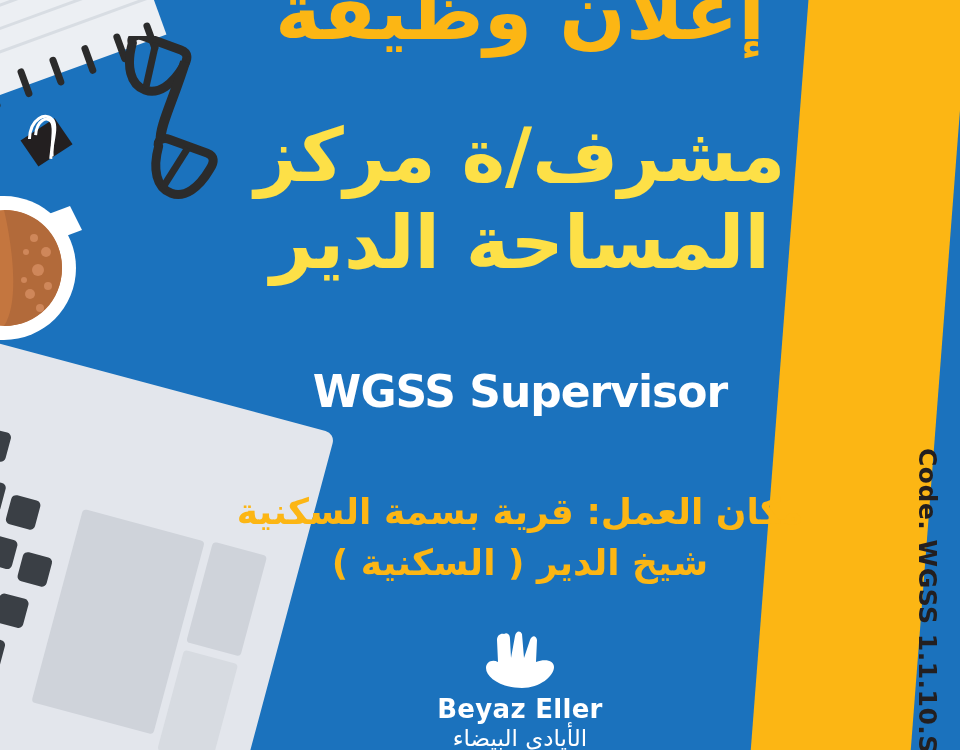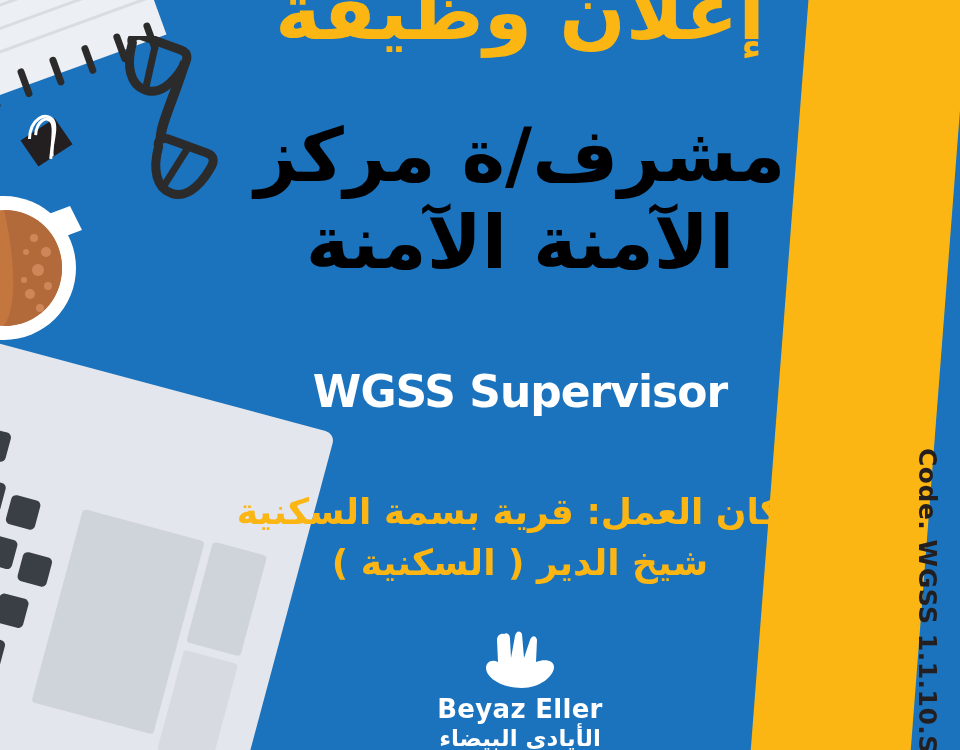--- a/index.html
+++ b/index.html
@@ -48,21 +48,21 @@
     color:#fcb614;
     font-size:78px;
     font-weight:bold;
     line-height:1.05;
     direction:rtl;
     white-space:nowrap;
   }
   .headline{
     position:absolute;
     top:112px; left:0; right:0;
-    color:#000000;
+    color:#fde047;
     font-size:74px;
     font-weight:bold;
     line-height:1.18;
     direction:rtl;
   }
   .headline .ln{ display:block; }
   .subtitle{
     position:absolute;
     top:368px; left:0; right:0;
     color:#ffffff;
@@ -93,21 +93,21 @@
   .logo-name{
     color:#ffffff;
     font-size:26px;
     font-weight:bold;
     margin-top:4px;
     letter-spacing:.3px;
   }
   .logo-name-ar{
     color:#ffffff;
     font-size:23px;
-    font-weight:bold;
+    font-weight:normal;
     direction:rtl;
     margin-top:1px;
     letter-spacing:.3px;
   }
   
   .deco{ position:absolute; }
   
   .notepad{
     left:-58px; top:-76px;
     width:205px; height:150px;
@@ -264,21 +264,21 @@
 
   <div class="yellow-band"></div>
   <div class="band-code">Code. WGSS 1.1.10.S</div>
 
   <div class="content">
 
     <div class="kicker">إعلان وظيفة</div>
 
     <div class="headline">
       <span class="ln">مشرف/ة مركز</span>
-      <span class="ln">الآمنة الآمنة</span>
+      <span class="ln">المساحة الدير</span>
     </div>
 
     <div class="subtitle">WGSS Supervisor</div>
 
     <div class="location">
       <span class="ln">مكان العمل: قرية بسمة السكنية</span>
       <span class="ln">شيخ الدير ( السكنية )</span>
     </div>
 
     <div class="logo">

